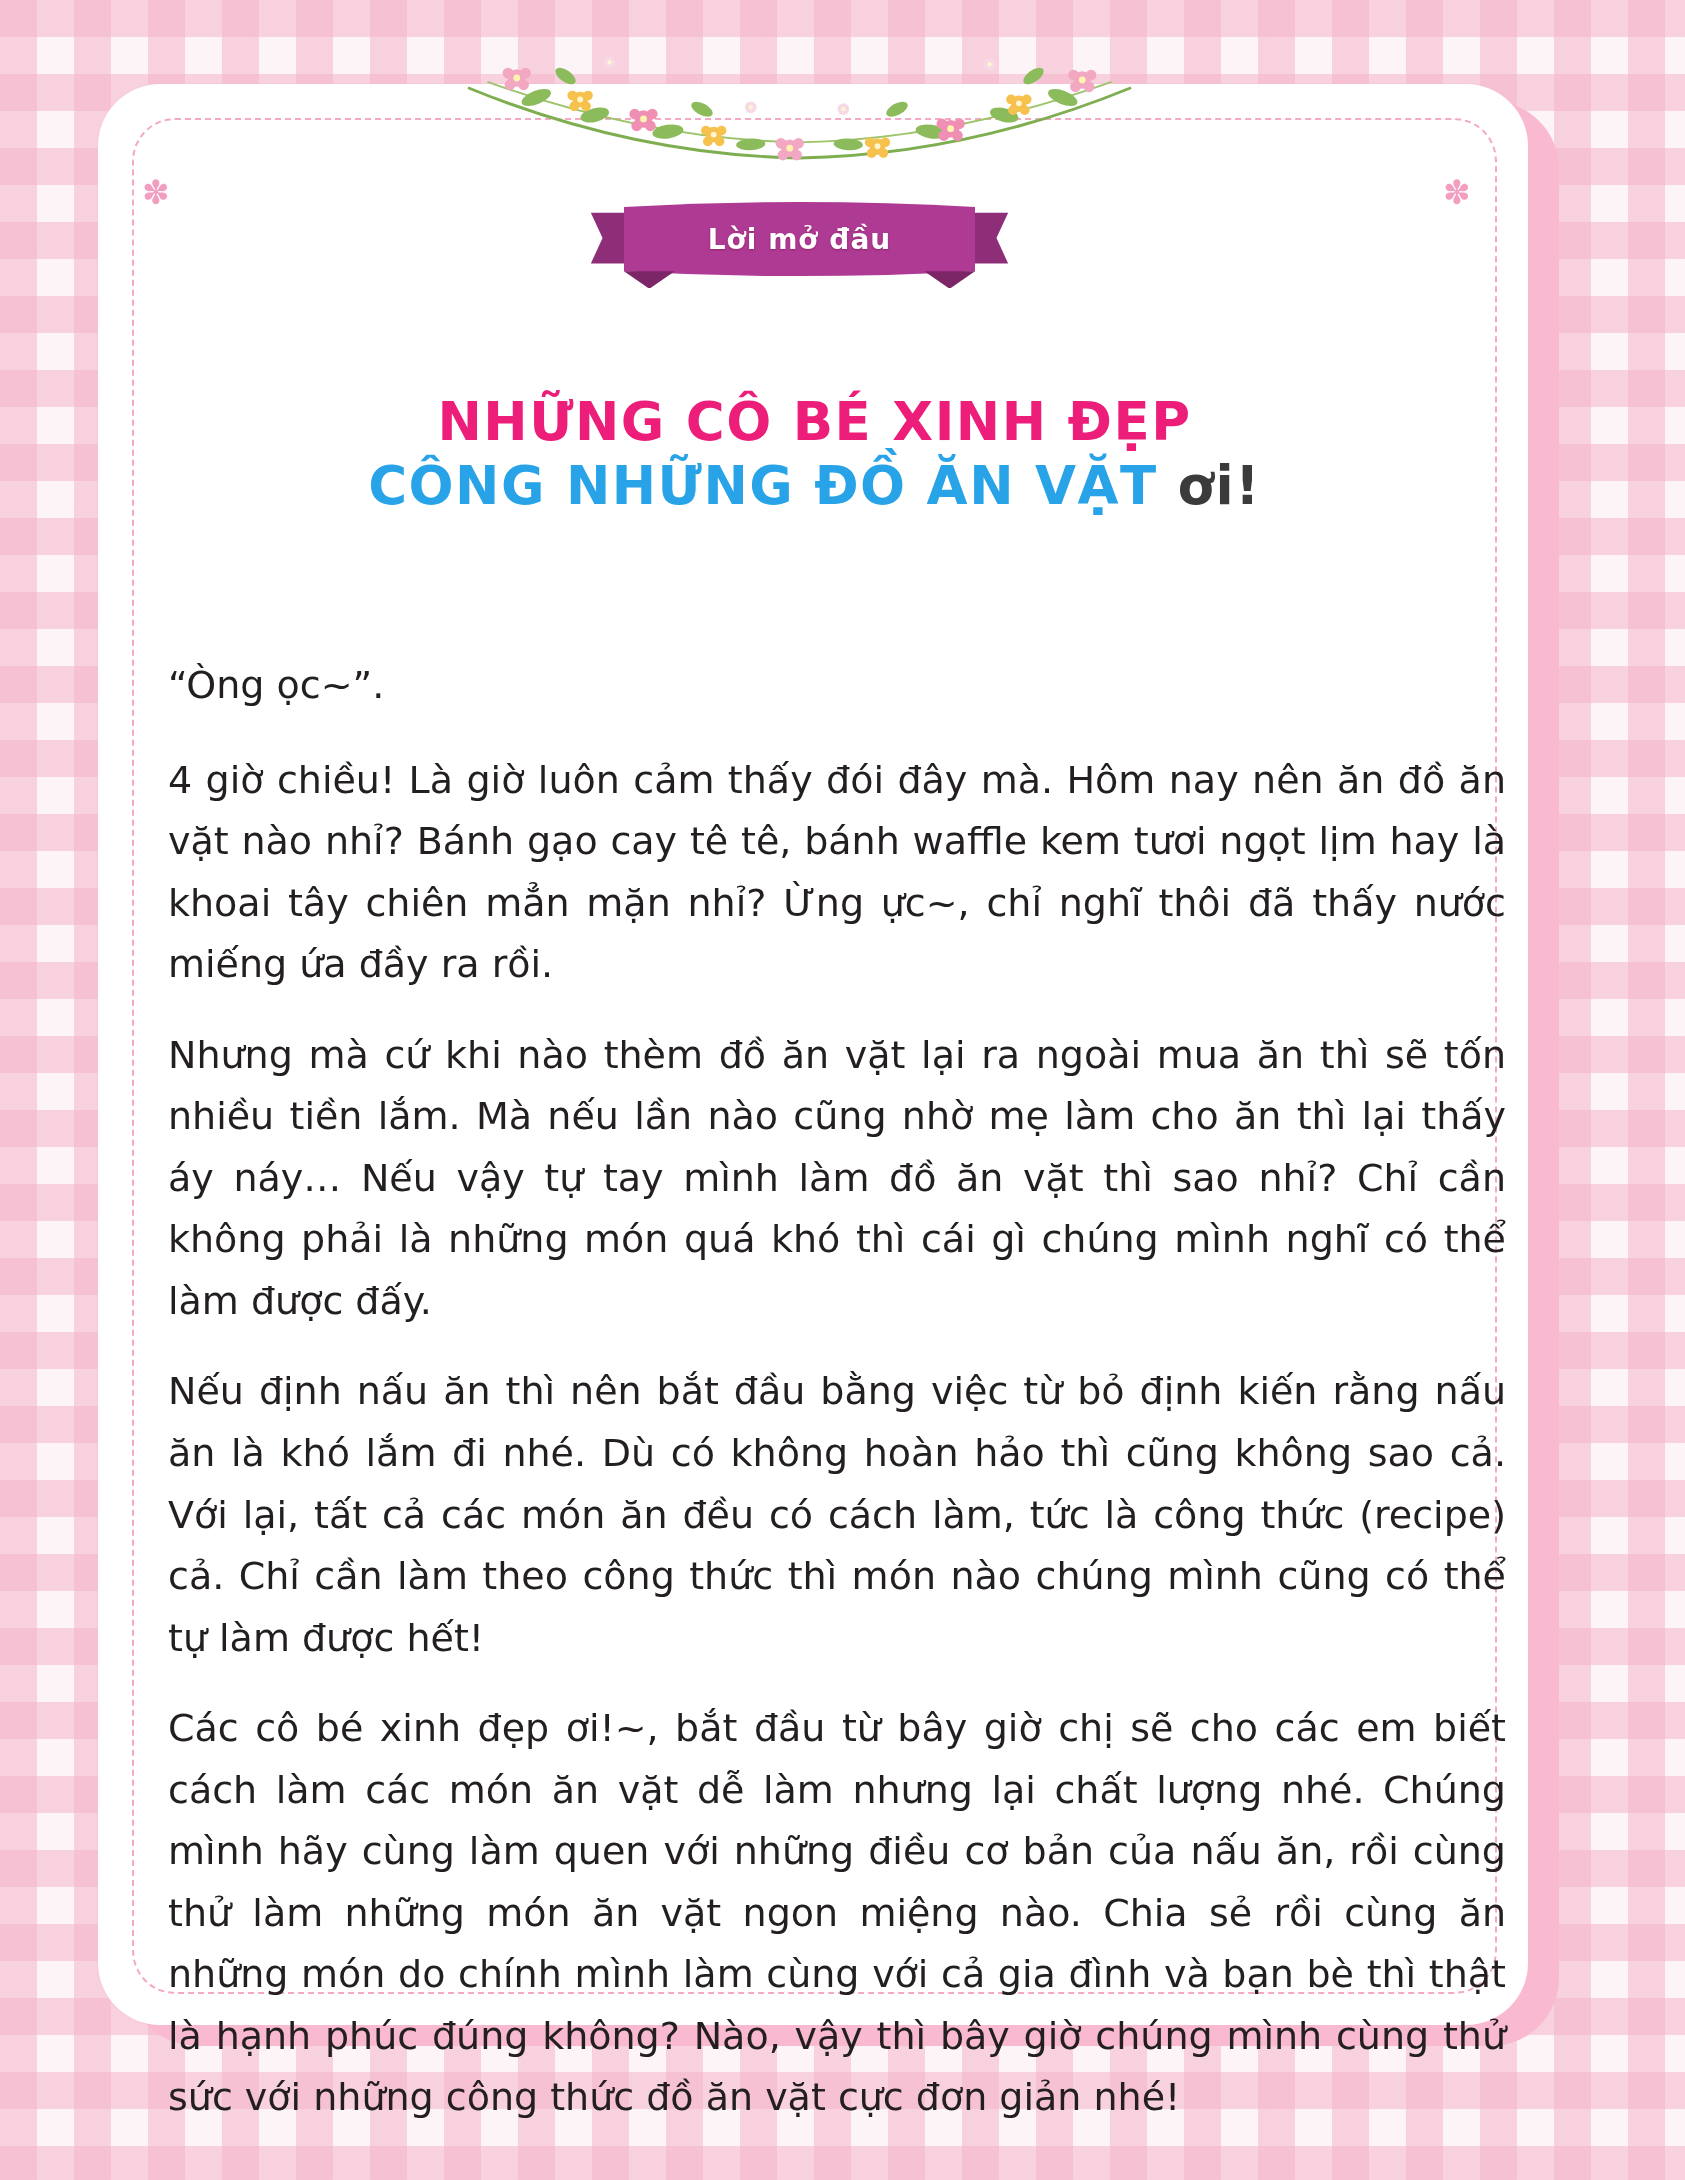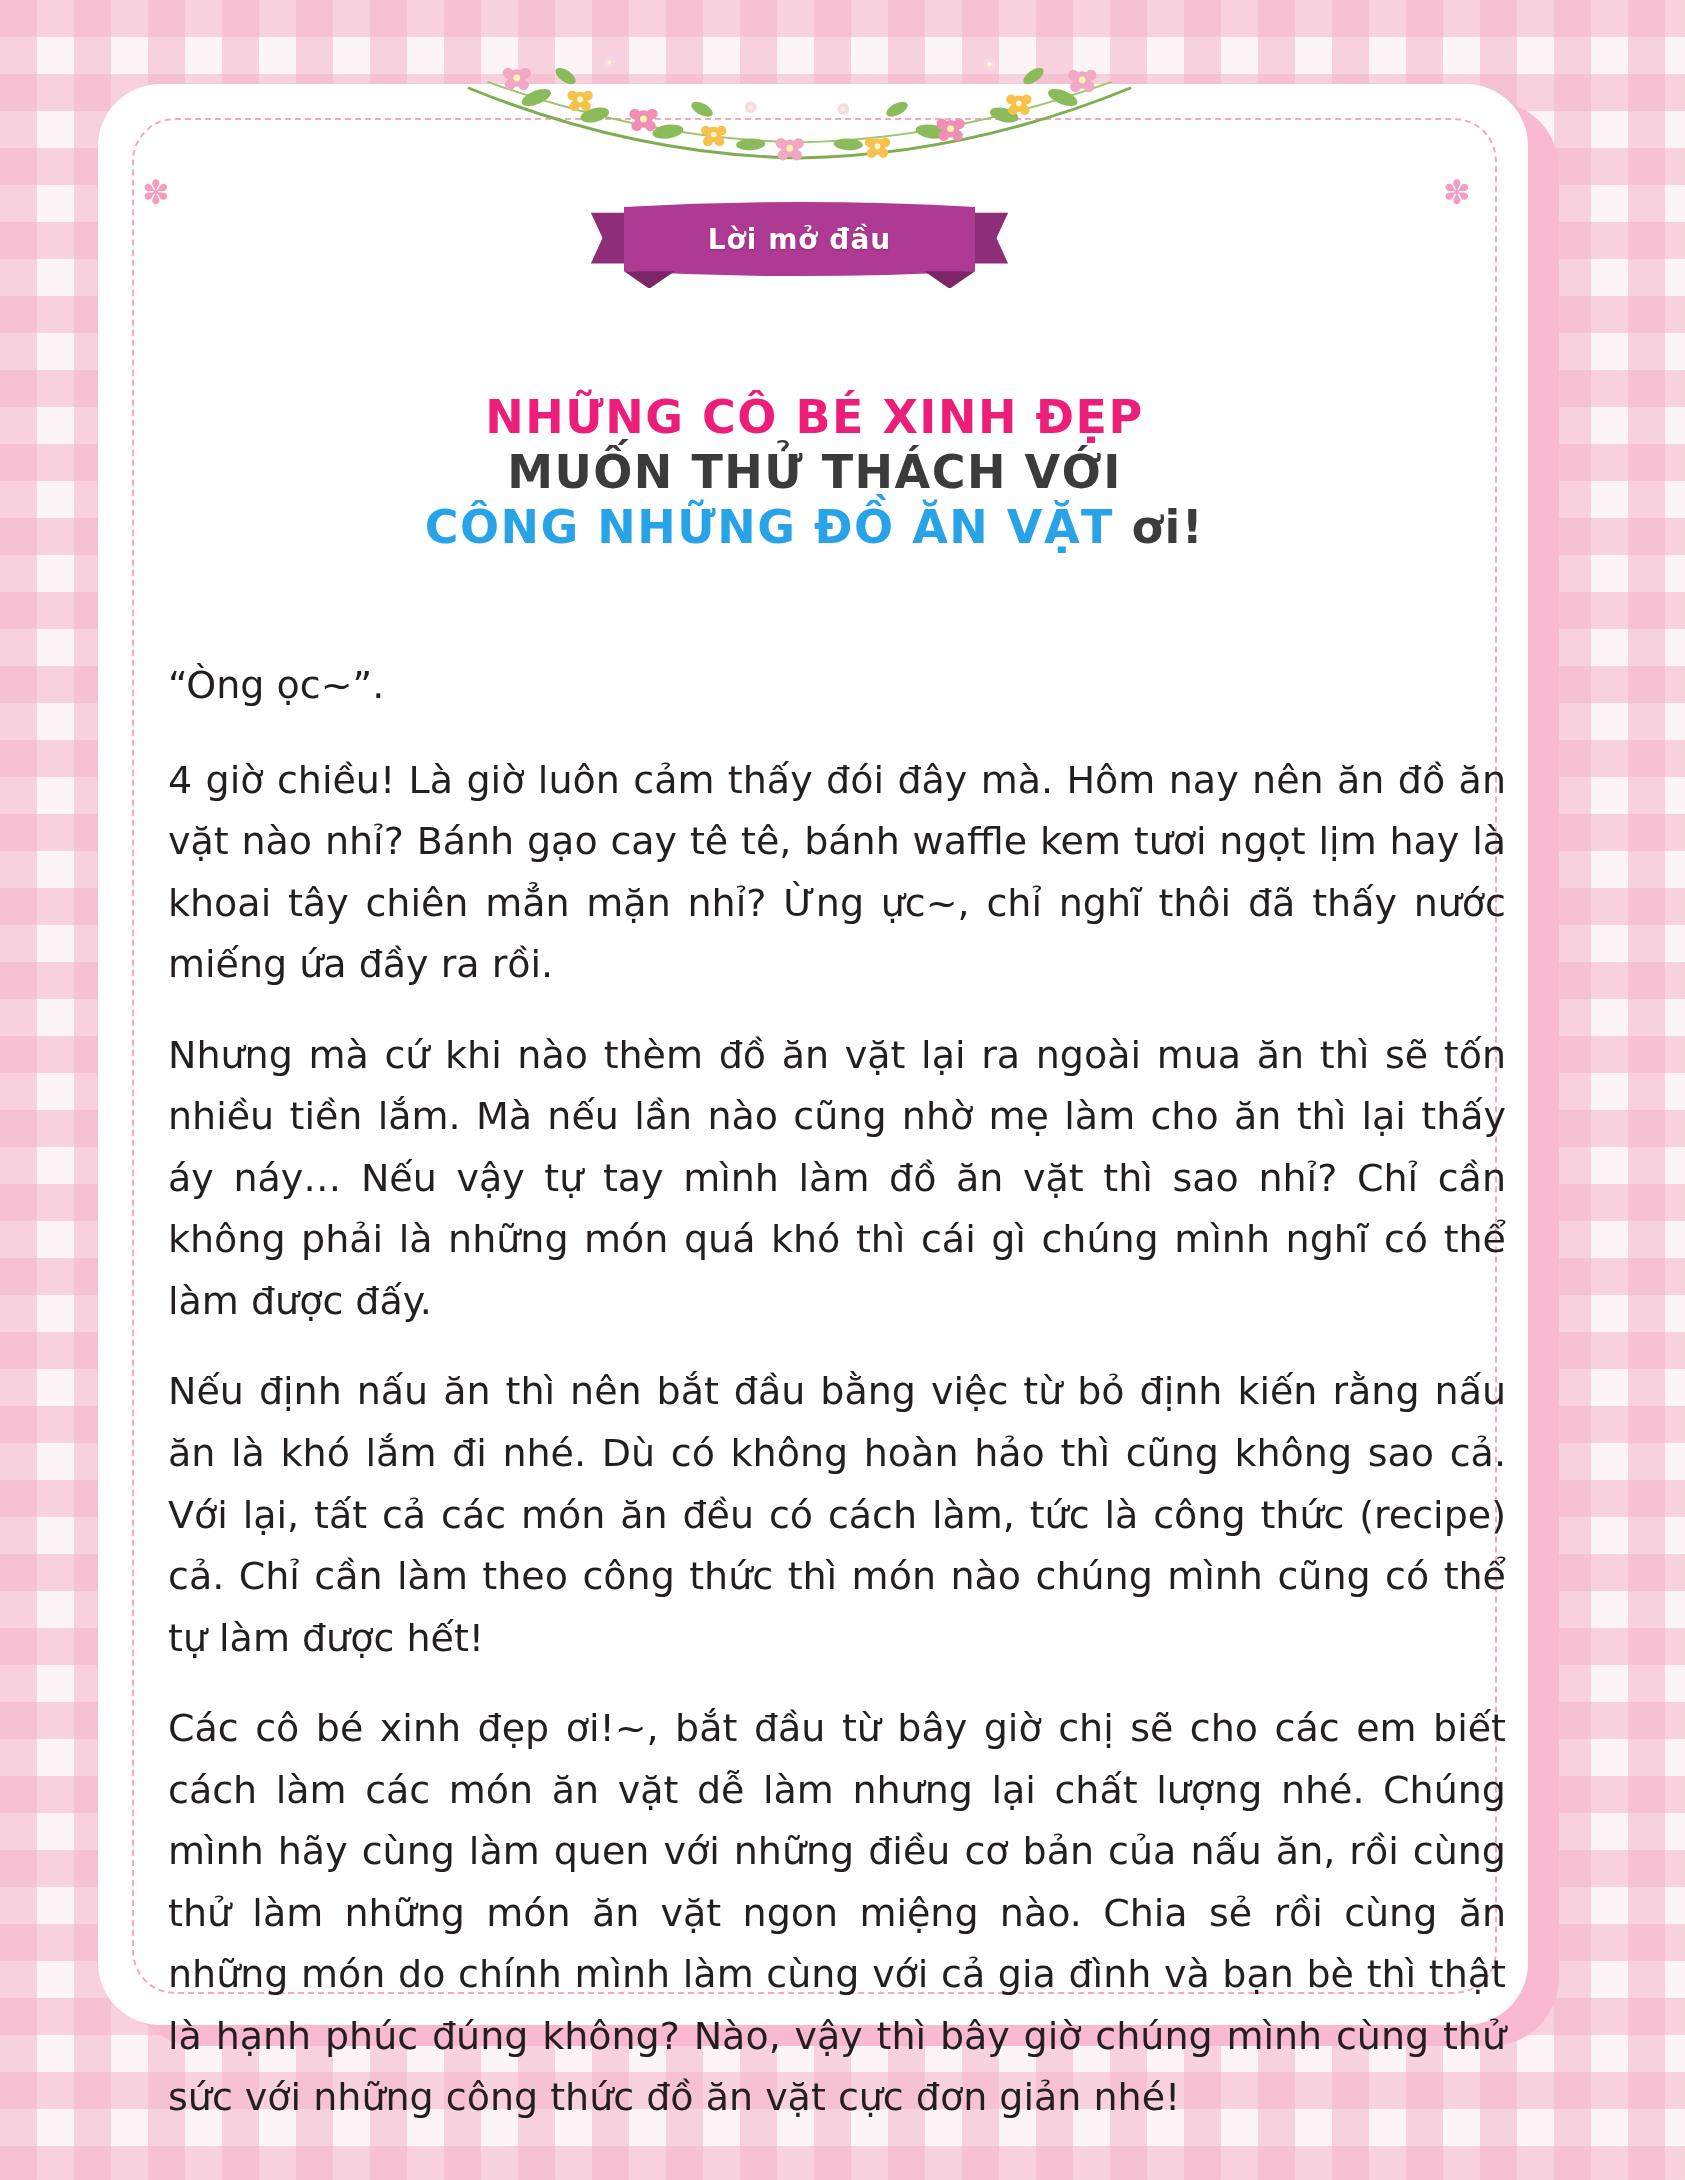--- a/index.html
+++ b/index.html
@@ -111,21 +111,21 @@
     left: 166px;
     top: 390px;
     width: 1297px;
     text-align: center;
     font-family: "DejaVu Sans", sans-serif;
     font-weight: bold;
     line-height: 1.20;
   }
   #headline .ln {
     display: block;
-    font-size: 46px;
+    font-size: 53px;
     letter-spacing: 1.5px;
     white-space: nowrap;
   }
   .c-pink  { color: #ec1e79; }
   .c-dark  { color: #3b3b3b; }
   .c-blue  { color: #28a3e8; }
 
   
   #body-text {
     position: absolute;
@@ -272,21 +272,20 @@
       <path d="M40 12 L400 12 L400 30 L40 30 Z" fill="#bc4ba1" opacity="0.7"></path>
       <path d="M40 12 Q 220 2 400 12 L400 78 Q 220 88 40 78 Z" fill="#ae3a93"></path>
       <path d="M40 78 L66 96 L92 78 Z" fill="#7c2668"></path>
       <path d="M348 78 L374 96 L400 78 Z" fill="#7c2668"></path>
     </svg>
     <div id="banner-text">Lời mở đầu</div>
   </div>
 
   <div id="headline">
     <span class="ln c-pink">NHỮNG CÔ BÉ XINH ĐẸP</span>
-    <span class="ln c-dark">MUỐN THỬ THÁCH VỚI</span>
     <span class="ln"><span class="c-blue">CÔNG NHỮNG ĐỒ ĂN VẶT</span><span class="c-dark"> ơi!</span></span>
   </div>
 
   <div id="body-text">
     <p class="quote">“Òng ọc~”.</p>
     <p>4 giờ chiều! Là giờ luôn cảm thấy đói đây mà. Hôm nay nên ăn đồ ăn vặt nào nhỉ? Bánh gạo cay tê tê, bánh waffle kem tươi ngọt lịm hay là khoai tây chiên mẳn mặn nhỉ? Ừng ực~, chỉ nghĩ thôi đã thấy nước miếng ứa đầy ra rồi.</p>
     <p>Nhưng mà cứ khi nào thèm đồ ăn vặt lại ra ngoài mua ăn thì sẽ tốn nhiều tiền lắm. Mà nếu lần nào cũng nhờ mẹ làm cho ăn thì lại thấy áy náy… Nếu vậy tự tay mình làm đồ ăn vặt thì sao nhỉ? Chỉ cần không phải là những món quá khó thì cái gì chúng mình nghĩ có thể làm được đấy.</p>
     <p>Nếu định nấu ăn thì nên bắt đầu bằng việc từ bỏ định kiến rằng nấu ăn là khó lắm đi nhé. Dù có không hoàn hảo thì cũng không sao cả. Với lại, tất cả các món ăn đều có cách làm, tức là công thức (recipe) cả. Chỉ cần làm theo công thức thì món nào chúng mình cũng có thể tự làm được hết!</p>
     <p>Các cô bé xinh đẹp ơi!~, bắt đầu từ bây giờ chị sẽ cho các em biết cách làm các món ăn vặt dễ làm nhưng lại chất lượng nhé. Chúng mình hãy cùng làm quen với những điều cơ bản của nấu ăn, rồi cùng thử làm những món ăn vặt ngon miệng nào. Chia sẻ rồi cùng ăn những món do chính mình làm cùng với cả gia đình và bạn bè thì thật là hạnh phúc đúng không? Nào, vậy thì bây giờ chúng mình cùng thử sức với những công thức đồ ăn vặt cực đơn giản nhé!</p>
   </div>

